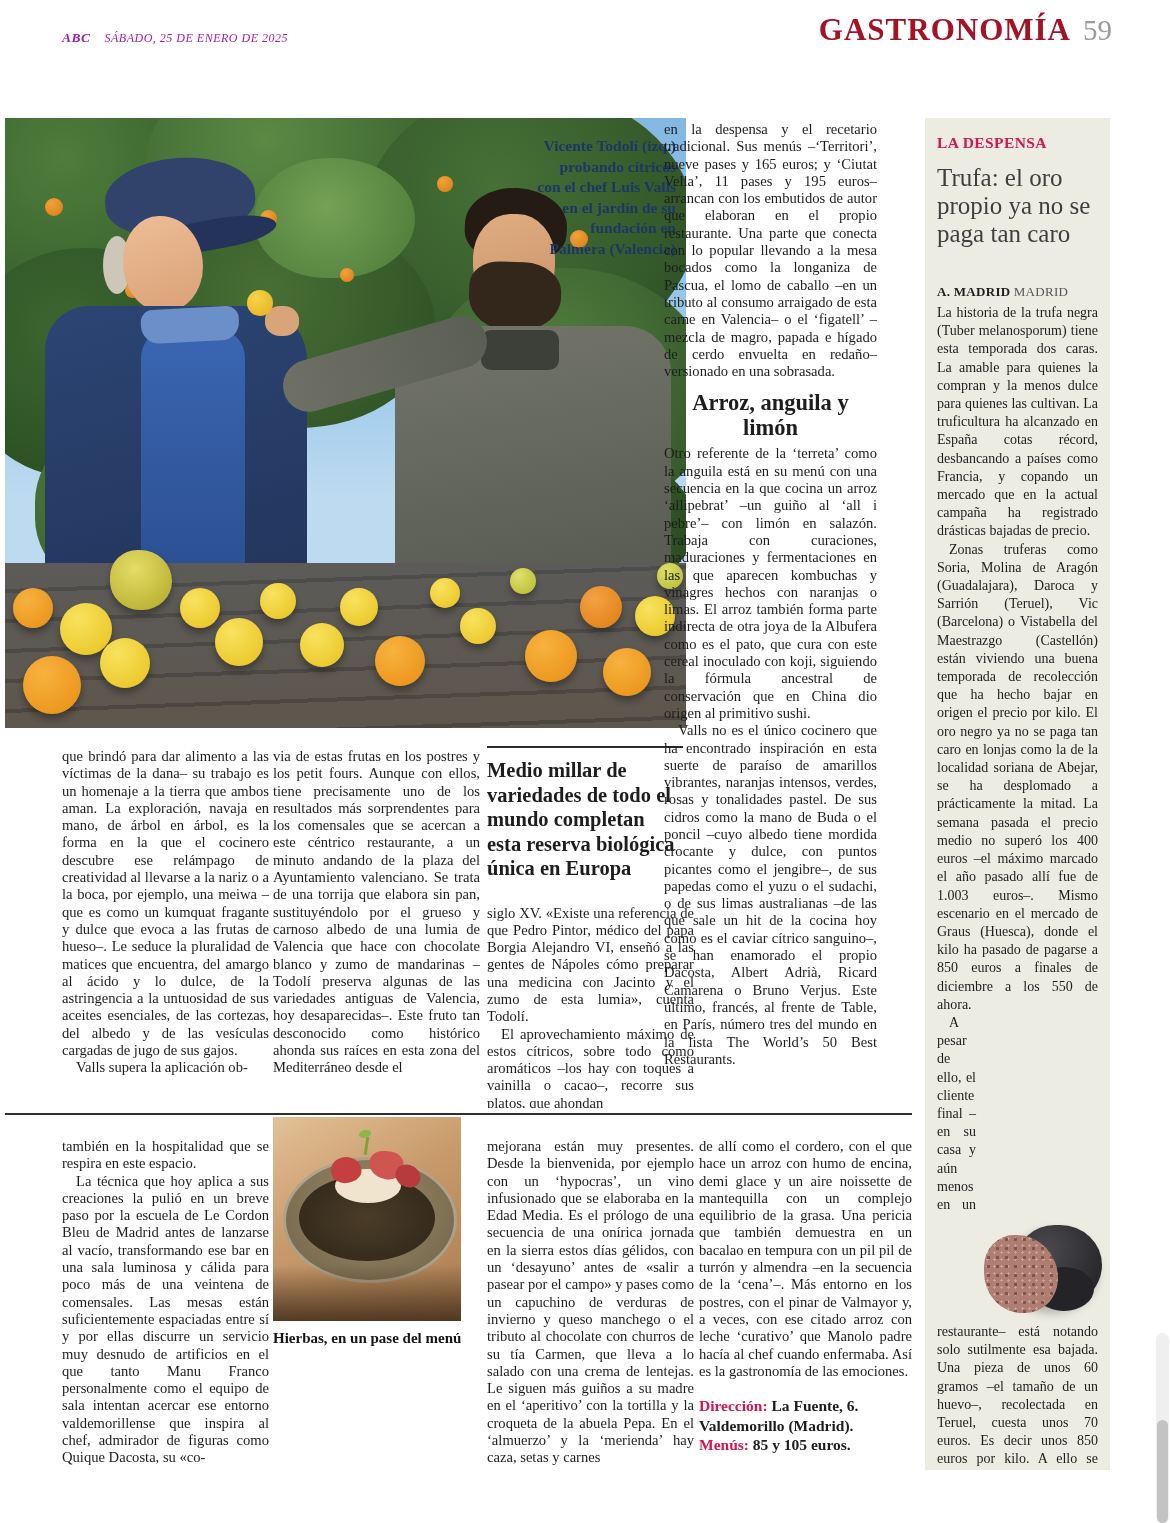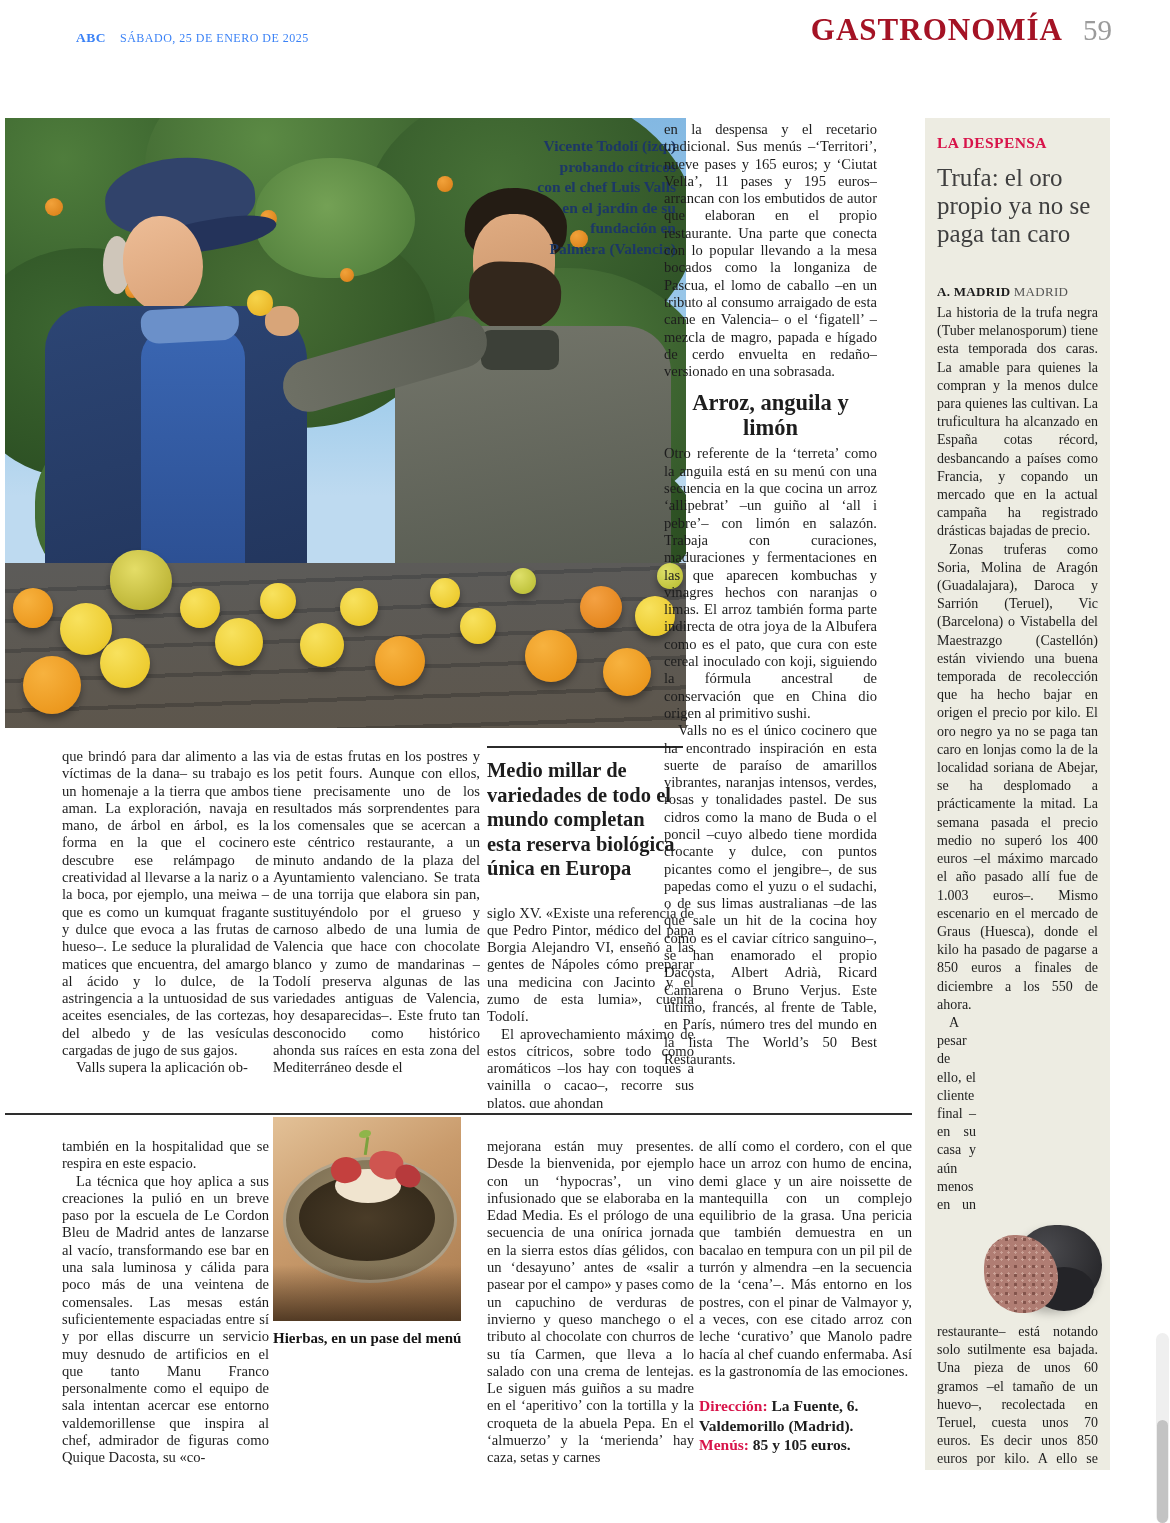--- a/index.html
+++ b/index.html
@@ -6,25 +6,25 @@
     --section-red:#a41325;
     --accent-red:#d8144a;
     --caption-navy:#1c3766;
     --sidebar-bg:#edece2;
     --ink:#1d1d1d;
   }
   html,body{margin:0;padding:0;background:#fff;}
   .page{position:relative;width:1170px;height:1523px;background:#fff;overflow:hidden;
         font-family:"Liberation Serif","DejaVu Serif",serif;color:var(--ink);}
   
-  .masthead-left{position:absolute;left:76px;top:30px;font-size:12px;letter-spacing:.5px;color:#3b82f6;}
+  .masthead-left{position:absolute;left:62px;top:30px;font-size:12px;letter-spacing:.5px;color:#a21caf;font-style:italic;}
   .masthead-left .brand{font-weight:bold;font-size:13.5px;margin-right:14px;letter-spacing:.5px;}
   .section-head{position:absolute;right:58px;top:12px;text-align:right;white-space:nowrap;}
   .section-name{font-size:31px;font-weight:bold;color:var(--section-red,#a41325);letter-spacing:1px;}
-  .page-num{font-size:29px;color:#9b9b9b;margin-left:20px;}
+  .page-num{font-size:29px;color:#9b9b9b;margin-left:12px;}
   
   .col{position:absolute;text-align:justify;font-size:14.6px;line-height:17.3px;overflow:hidden;}
   .col p{margin:0;}
   .col p.ind{text-indent:14px;}
   .subhead{font-size:22.5px;line-height:25px;font-weight:bold;margin:10px 4px 5px;text-align:center;}
   .pullquote{font-size:20.5px;line-height:24.5px;font-weight:bold;text-align:left;
              border-top:2px solid #2b2b2b;padding-top:10px;margin:0 0 24px;width:196px;}
   .caption{font-weight:bold;font-size:15px;color:#151515;}
   
   .main-photo{position:absolute;left:5px;top:118px;width:681px;height:610px;overflow:hidden;

